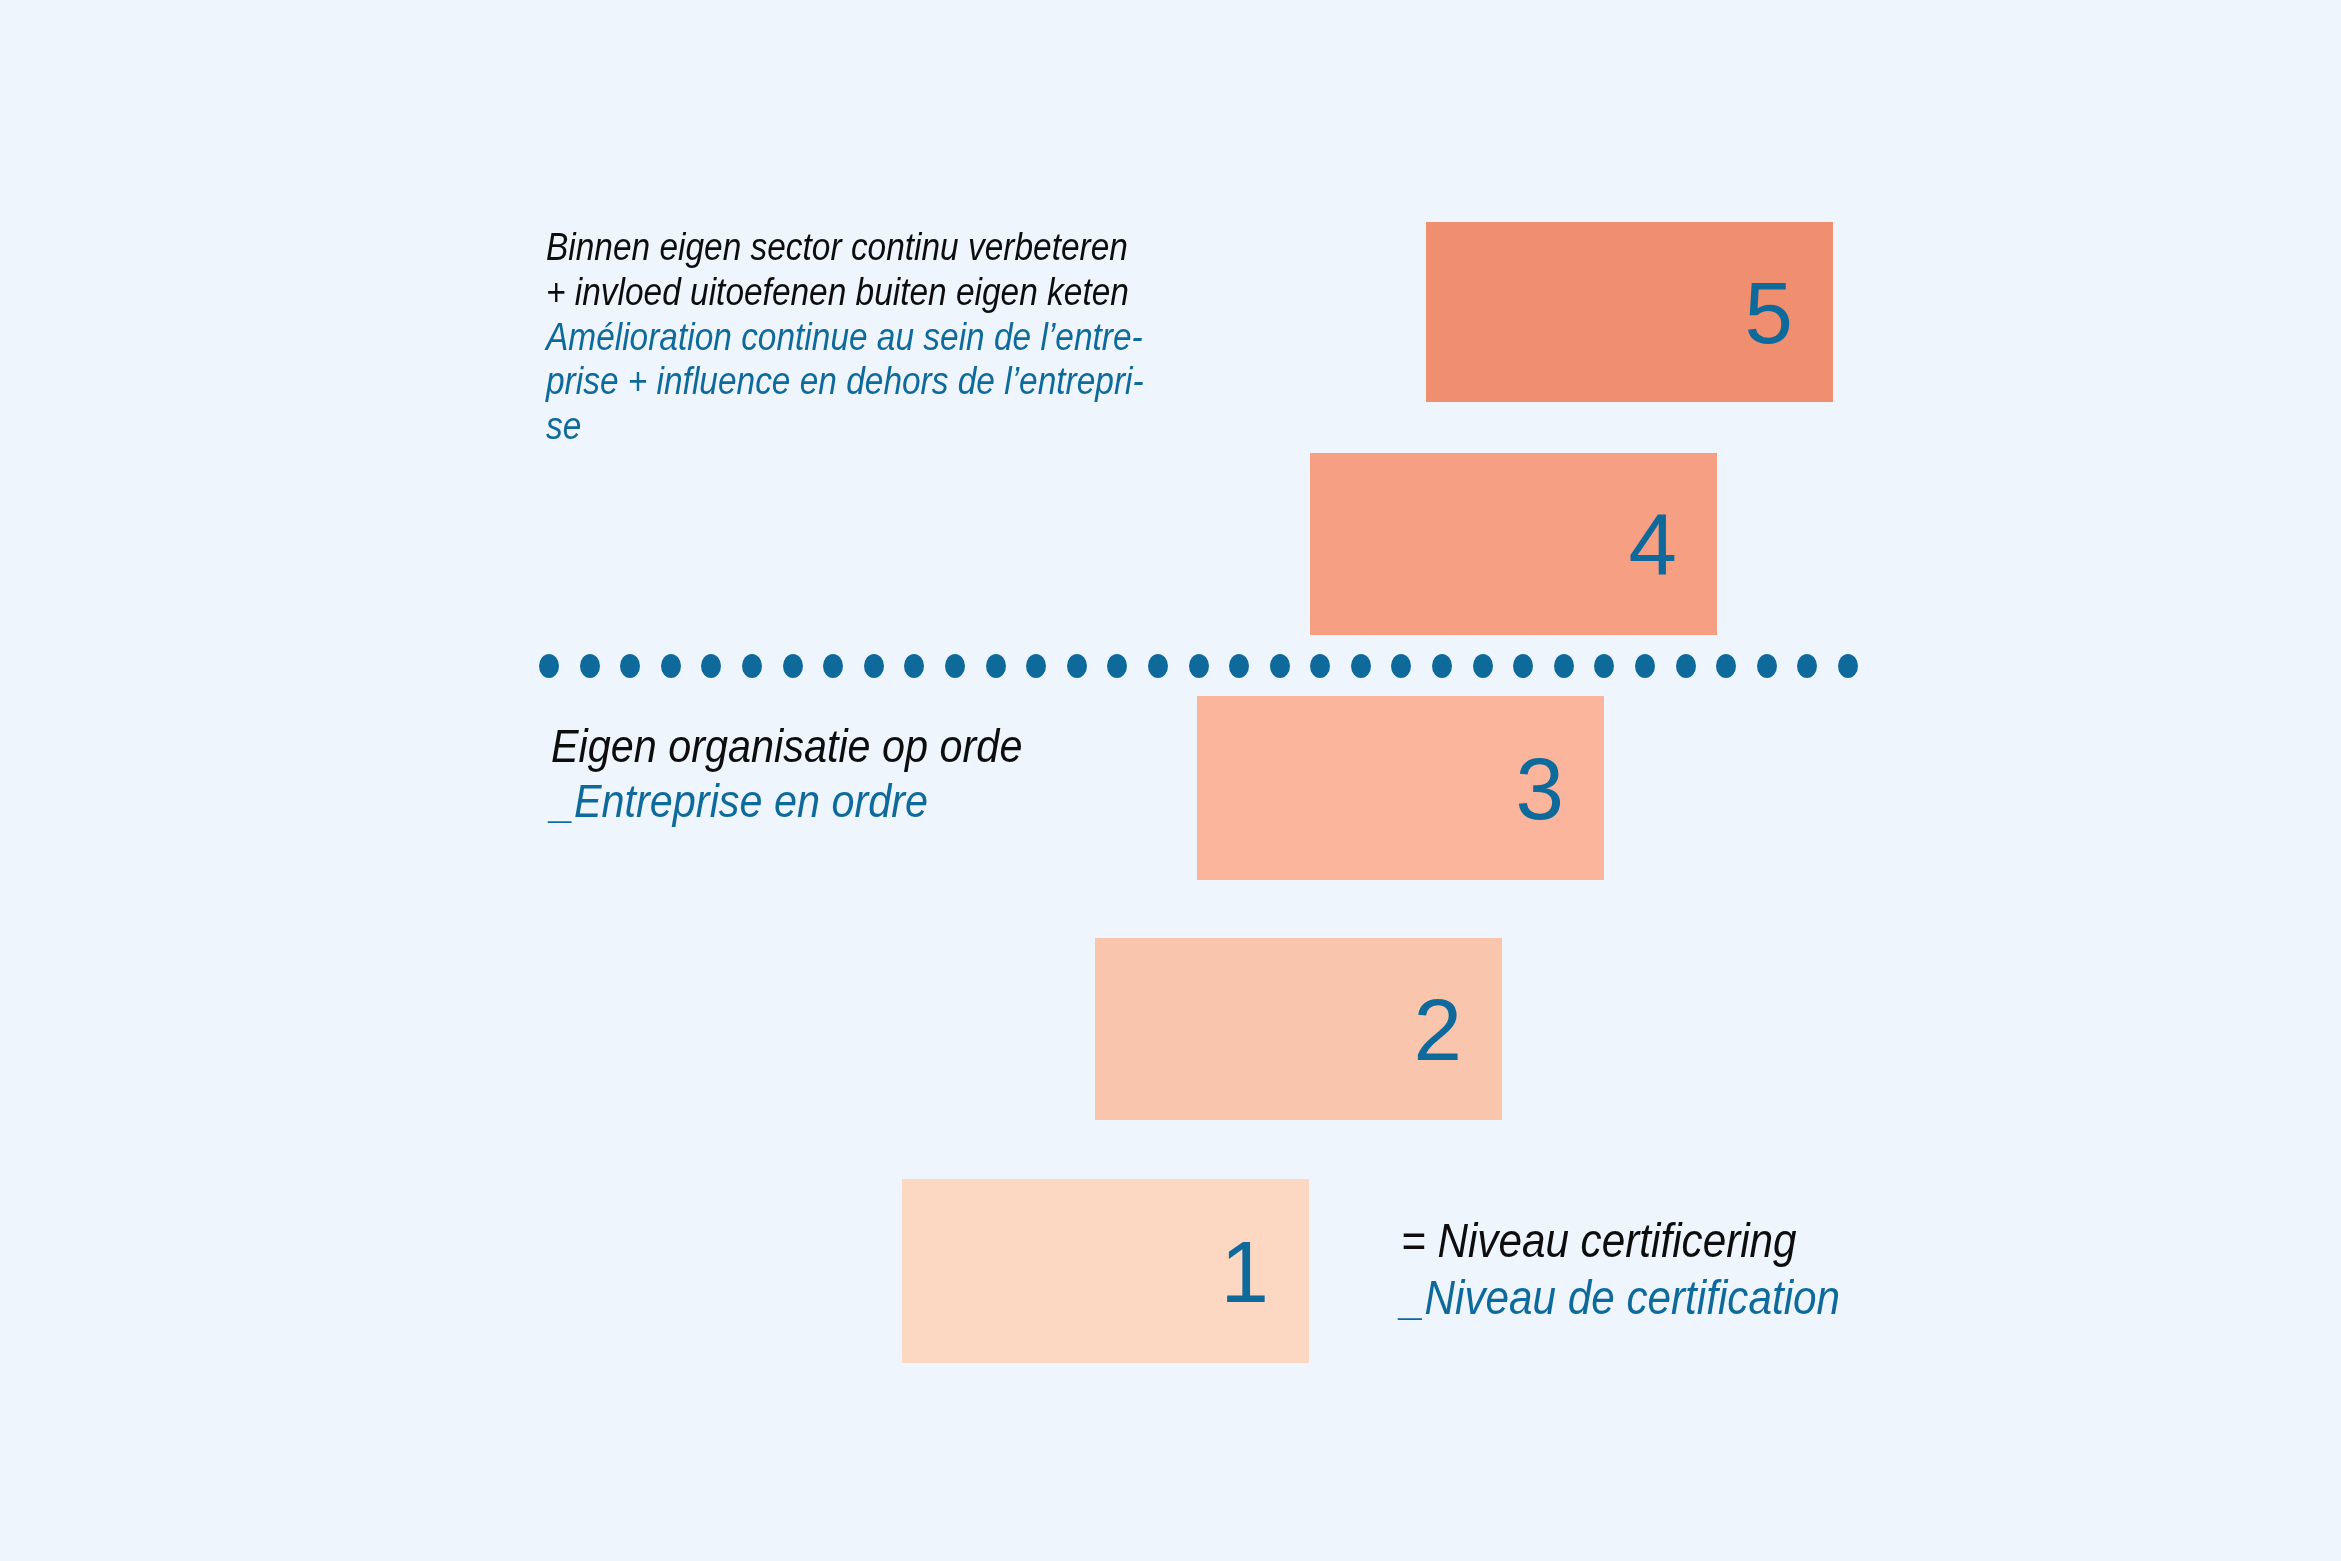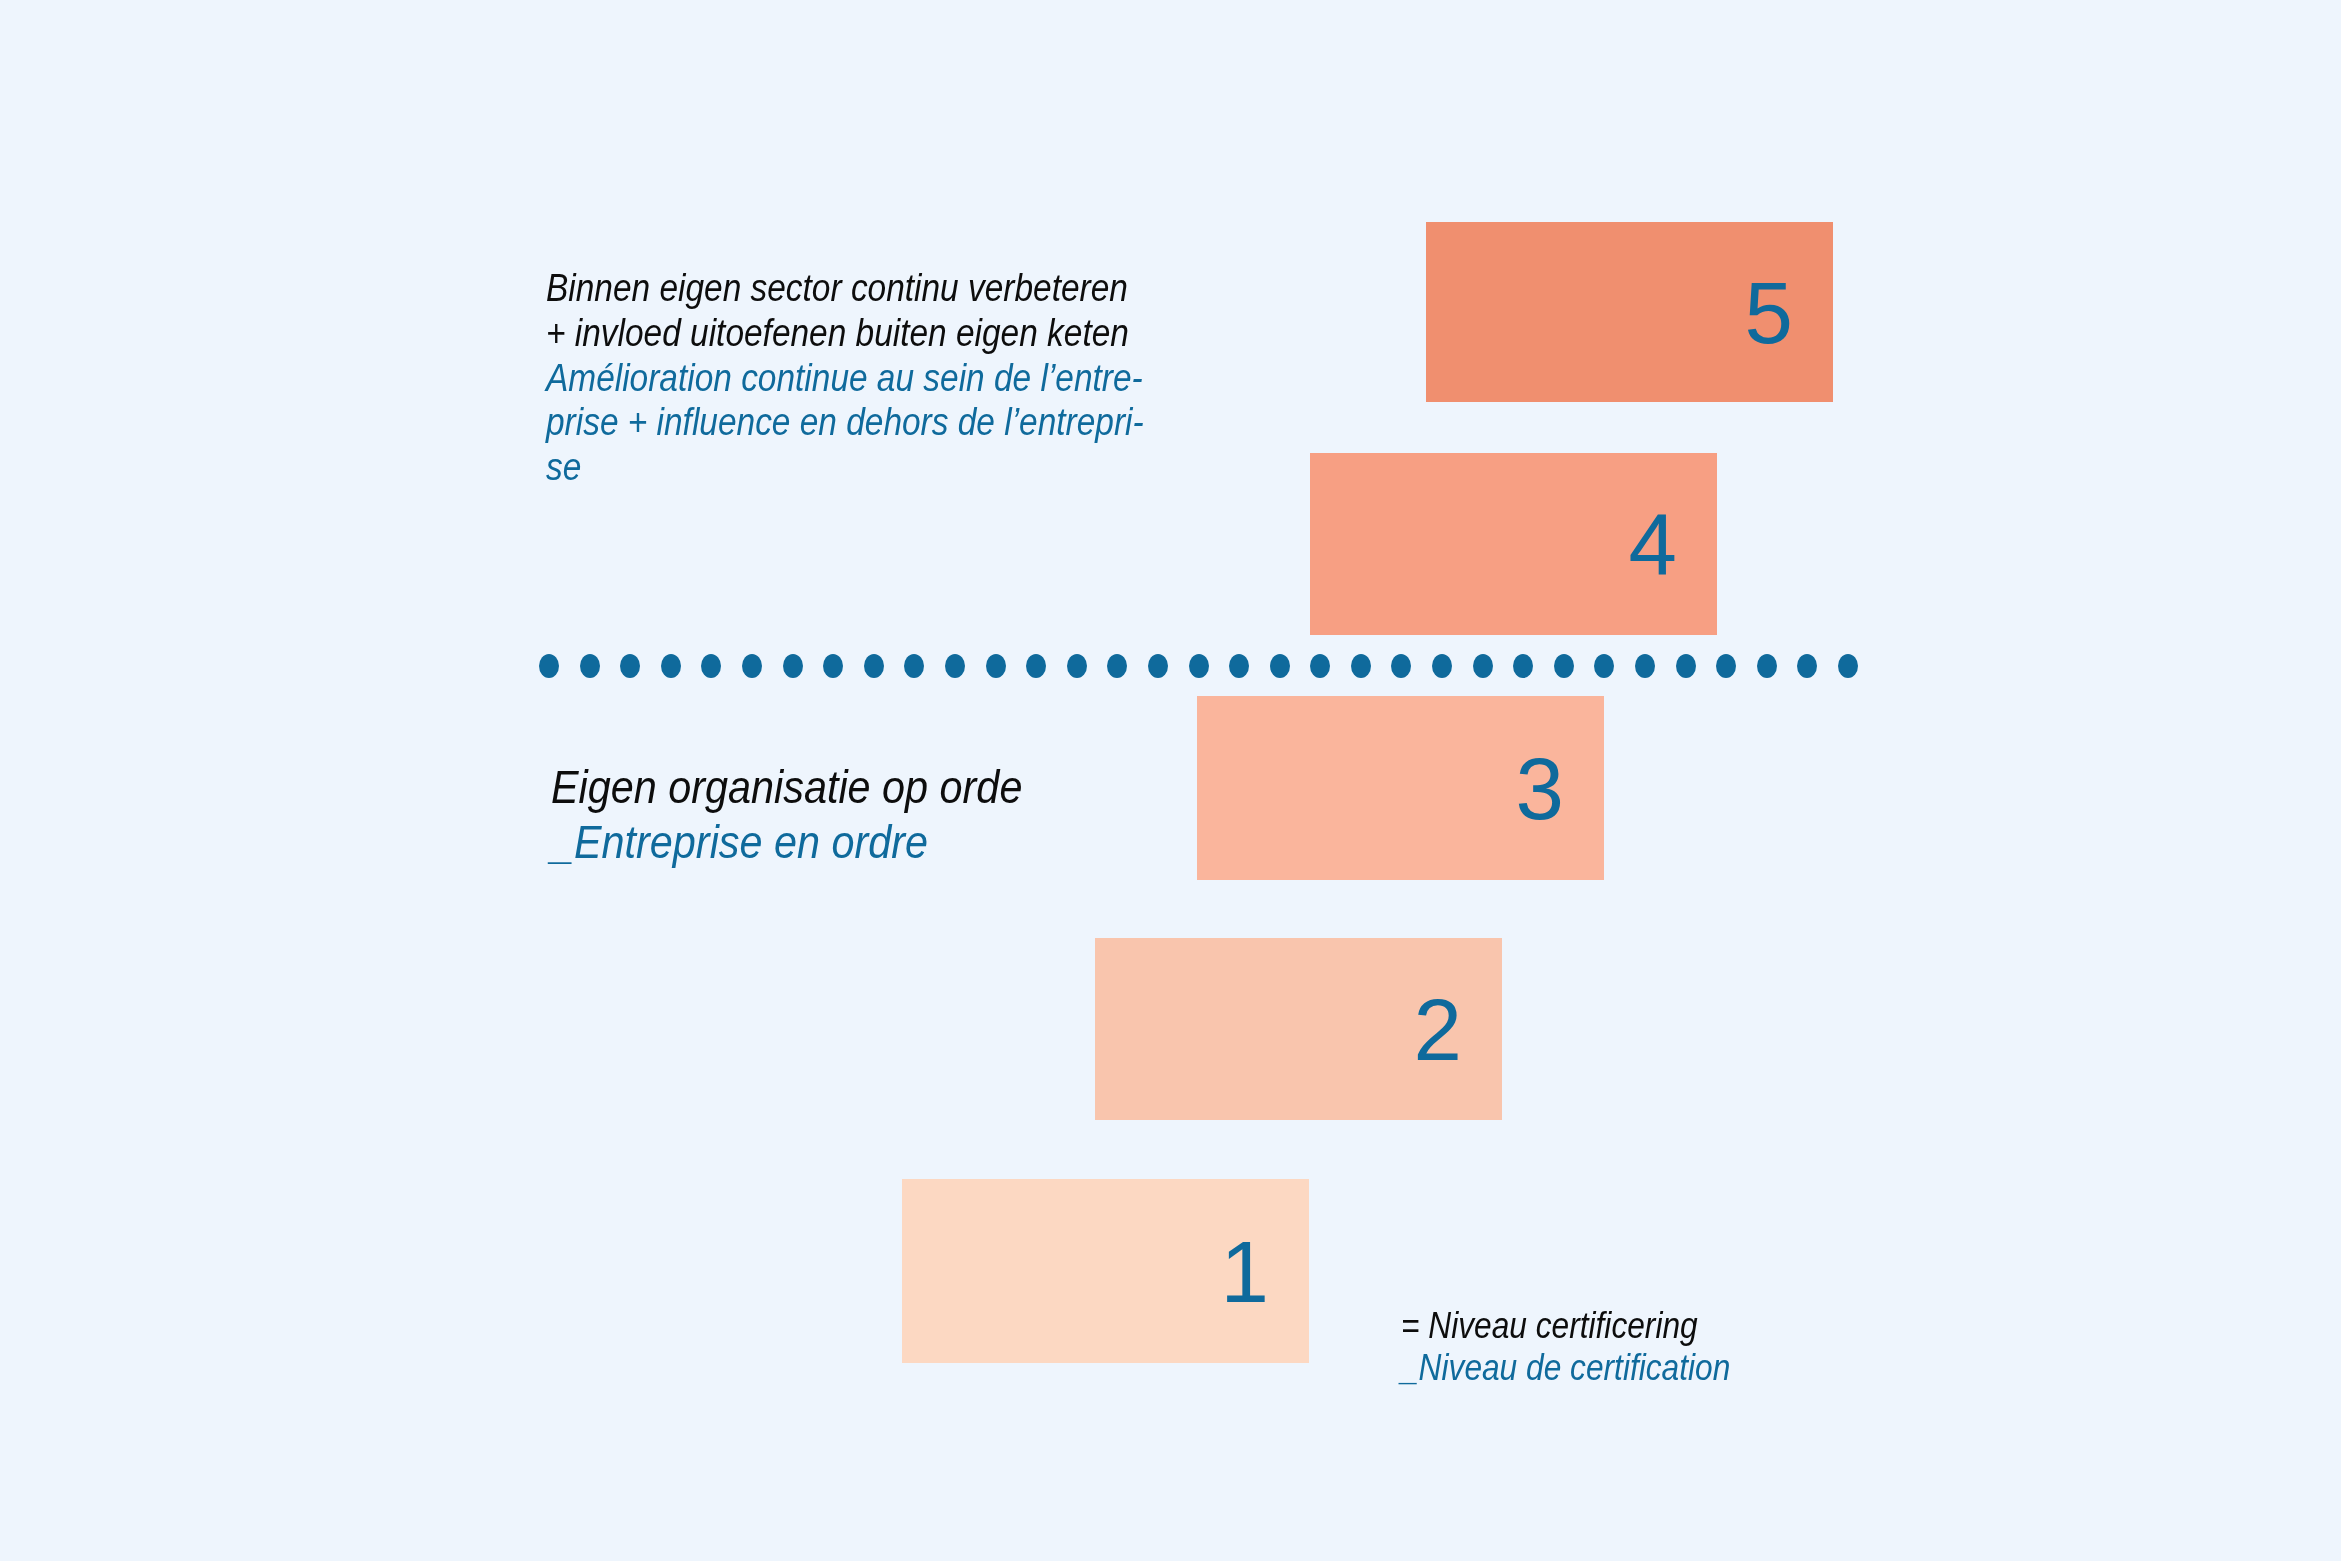--- a/index.html
+++ b/index.html
@@ -64,21 +64,20 @@
     flex: 0 0 auto;
   }
 
   
   .text-block {
     position: absolute;
     font-style: italic;
     font-weight: 400;
     font-stretch: condensed;
     line-height: 1.18;
-    margin-top: 41px;
   }
   .line-nl { color: #0d0d0d; white-space: pre; }
   .line-fr { color: #0f6a9c; white-space: pre; }
 
   #top-text {
     left: 546px;
     top: 225px;
     width: 788px;
     font-size: 38px;
   }
@@ -95,23 +94,23 @@
     font-size: 47px;
   }
   #mid-text .line-nl,
   #mid-text .line-fr {
     transform: scaleX(0.88);
     transform-origin: left center;
   }
 
   #legend-text {
     left: 1401px;
-    top: 1264px;
+    top: 1213px;
     width: 609px;
-    font-size: 36px;
+    font-size: 48px;
   }
   #legend-text .line-nl,
   #legend-text .line-fr {
     transform: scaleX(0.88);
     transform-origin: left center;
   }
 </style>
 </head>
 <body>
 

